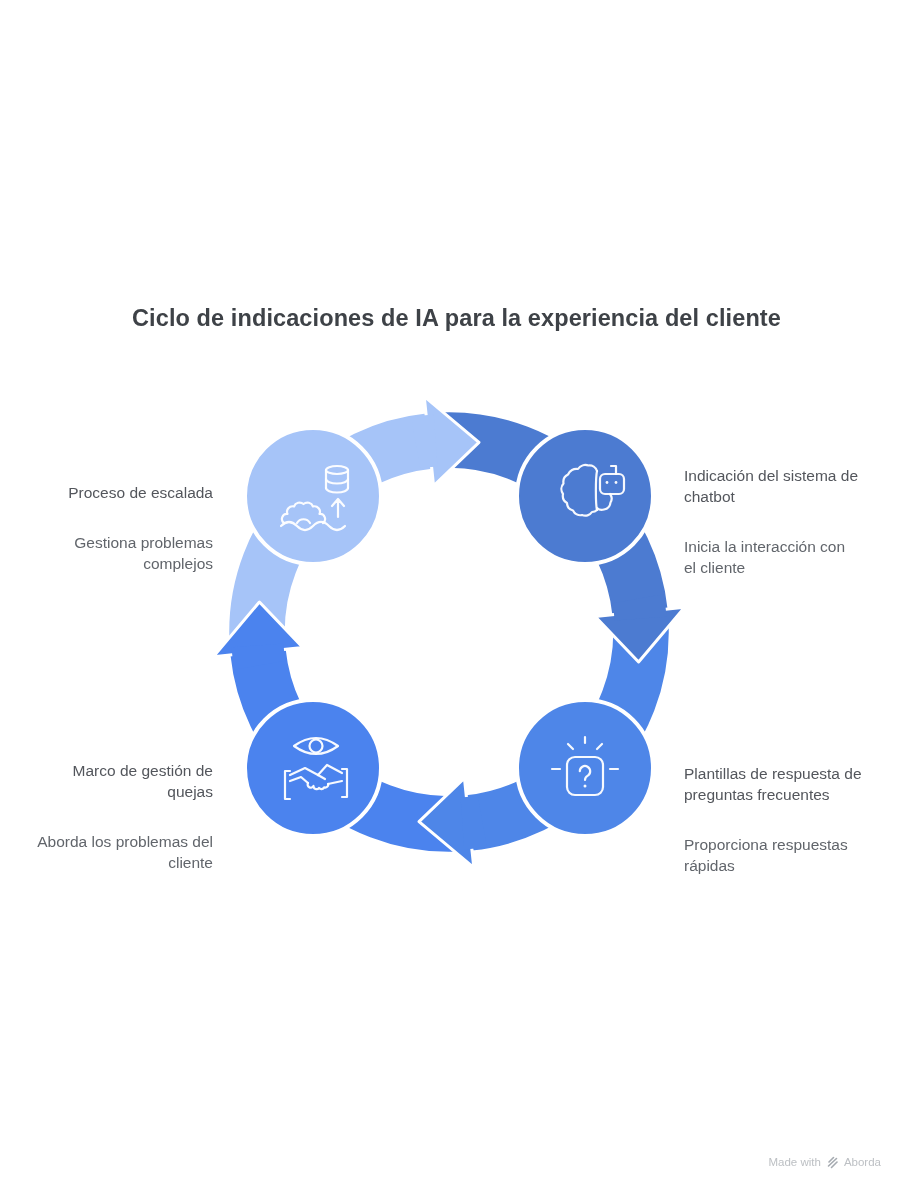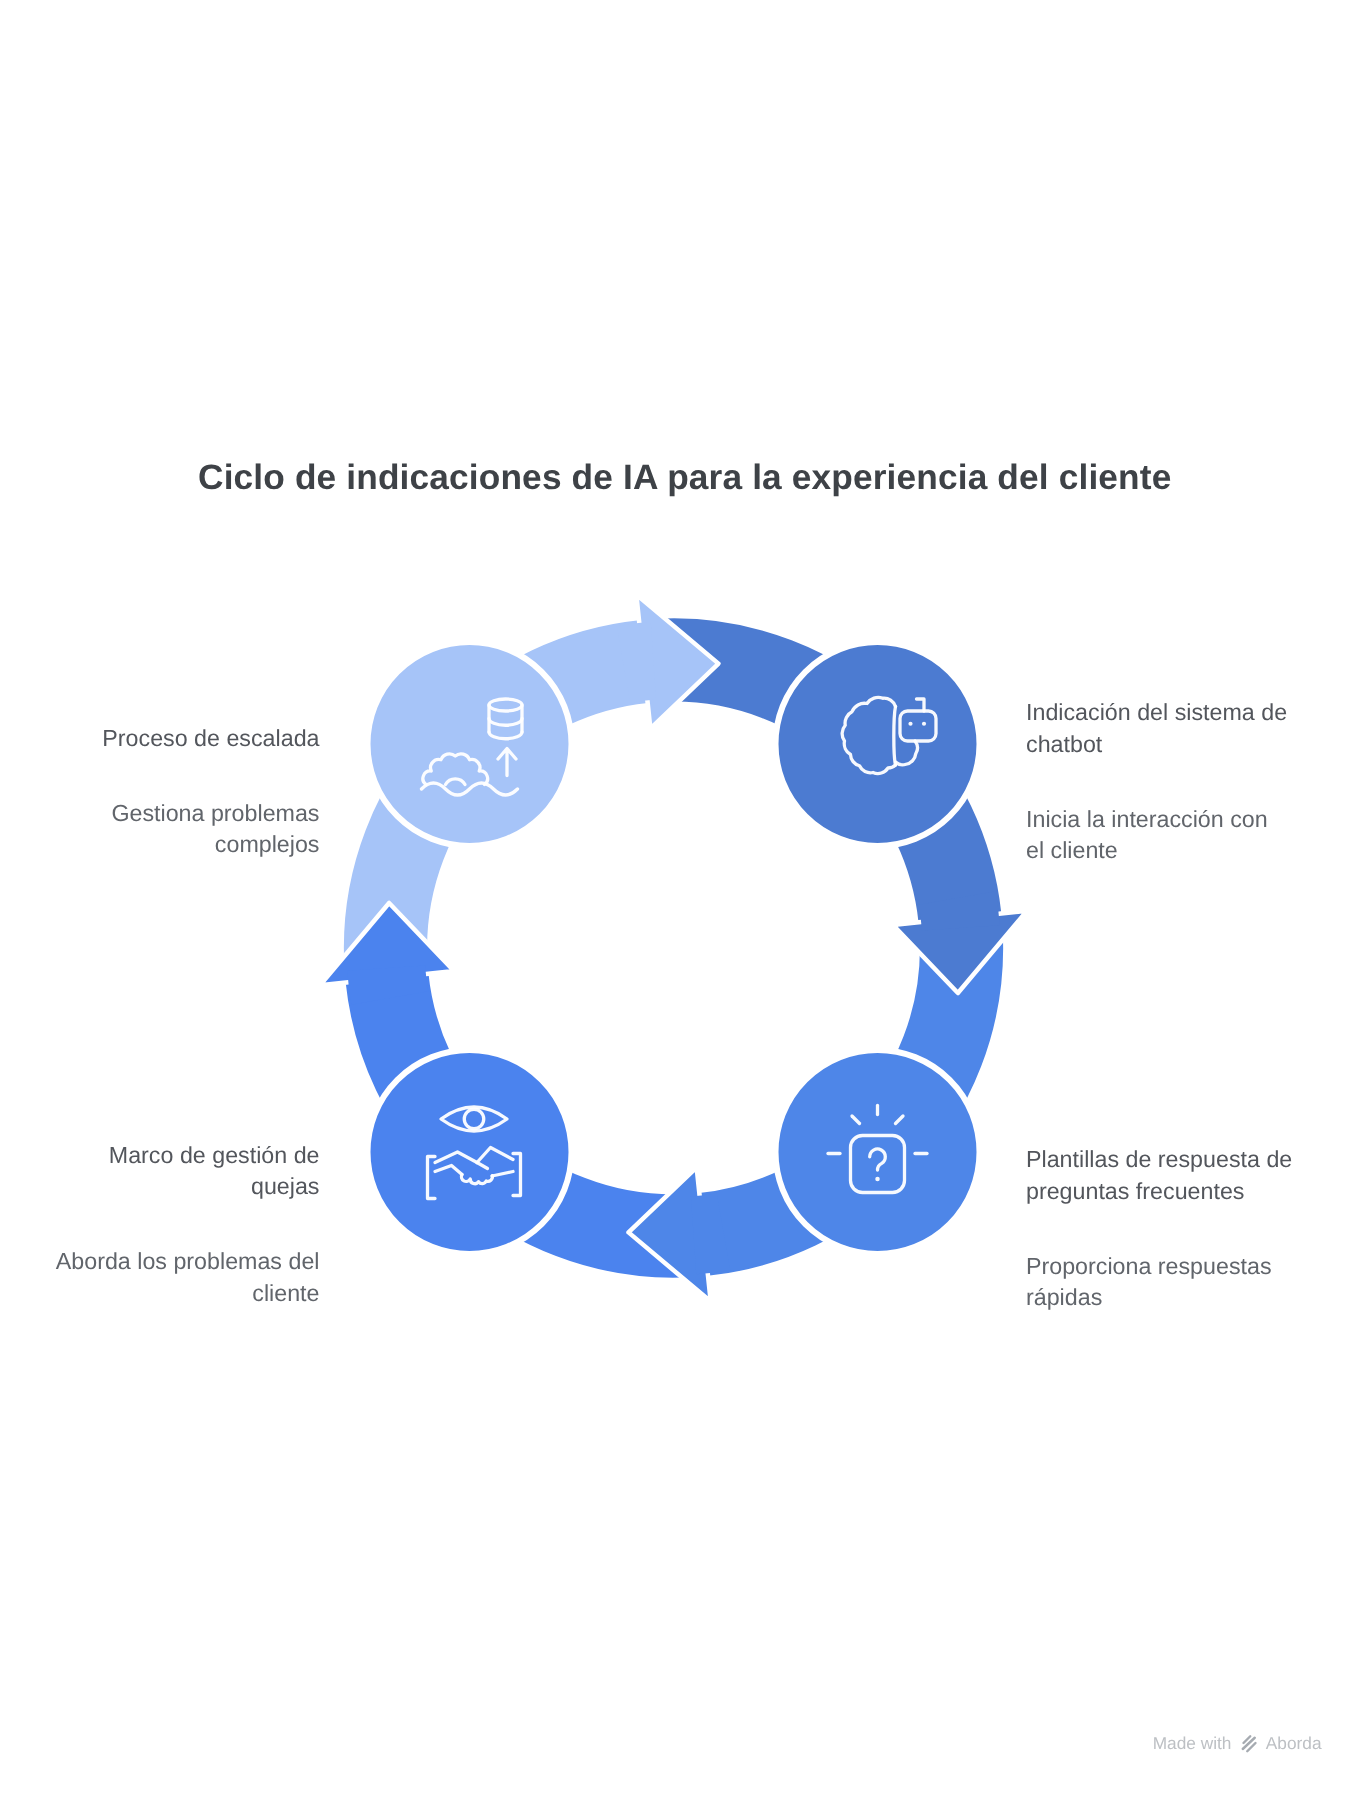--- a/index.html
+++ b/index.html
@@ -13,21 +13,21 @@
   }
   .diagram-svg{position:absolute;left:0;top:0;}
   .label{position:absolute;font-size:15.5px;line-height:21px;white-space:pre-line;}
   .label .heading{color:#53565c;margin:0 0 8px 0;}
   .label .desc{color:#61656b;margin:0;}
   #label-tl{top:461px;right:688px;width:220px;text-align:right;}
   #label-tr{top:444px;left:684px;width:225px;text-align:left;}
   #label-bl{top:739px;right:688px;width:235px;text-align:right;}
   #label-br{top:742px;left:684px;width:235px;text-align:left;}
   .watermark{
-    position:absolute;top:1156px;right:20px;display:flex;align-items:center;gap:5px;
+    position:absolute;top:1156px;right:20px;display:flex;align-items:flex-start;gap:5px;
     font-size:11.5px;color:#bdc0c4;
   }
   .icon-stroke{stroke:rgba(255,255,255,0.95);stroke-width:2.2;fill:none;stroke-linecap:round;stroke-linejoin:round;}
 </style>
 </head>
 <body>
 
 <div class="title">Ciclo de indicaciones de IA para la experiencia del cliente</div>
 
 <svg class="diagram-svg" width="901" height="1201" viewBox="0 0 901 1201">

